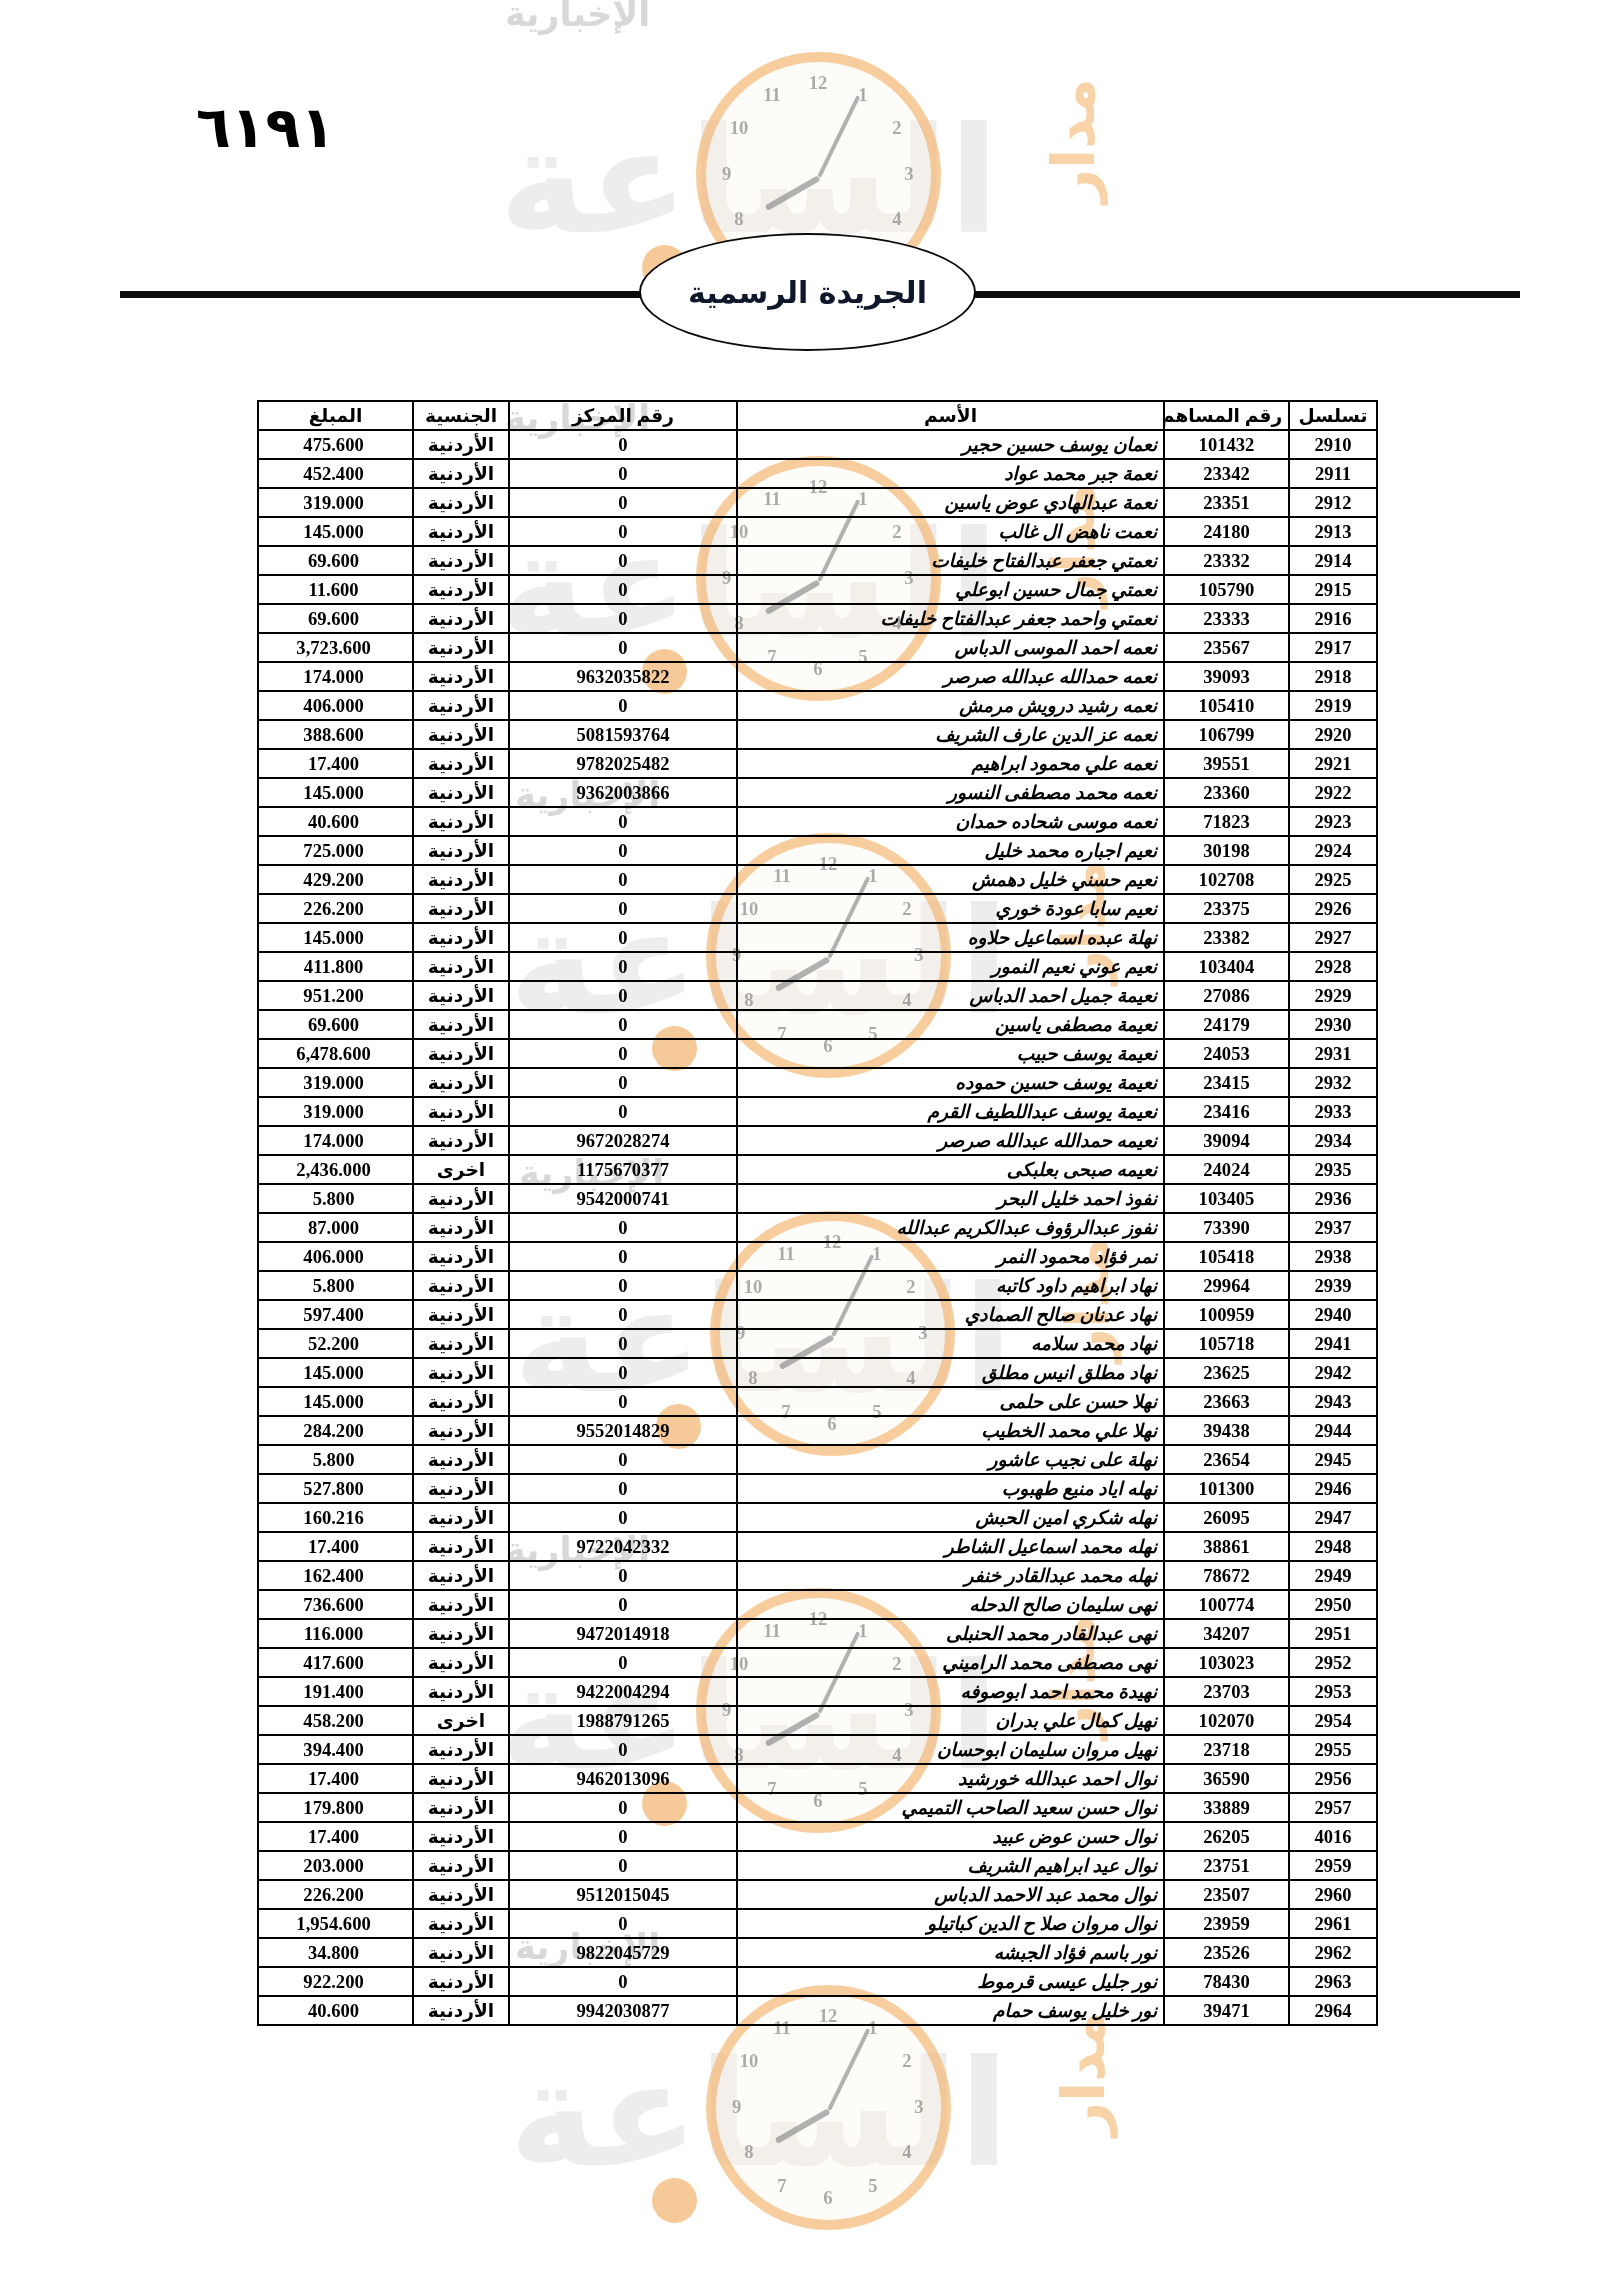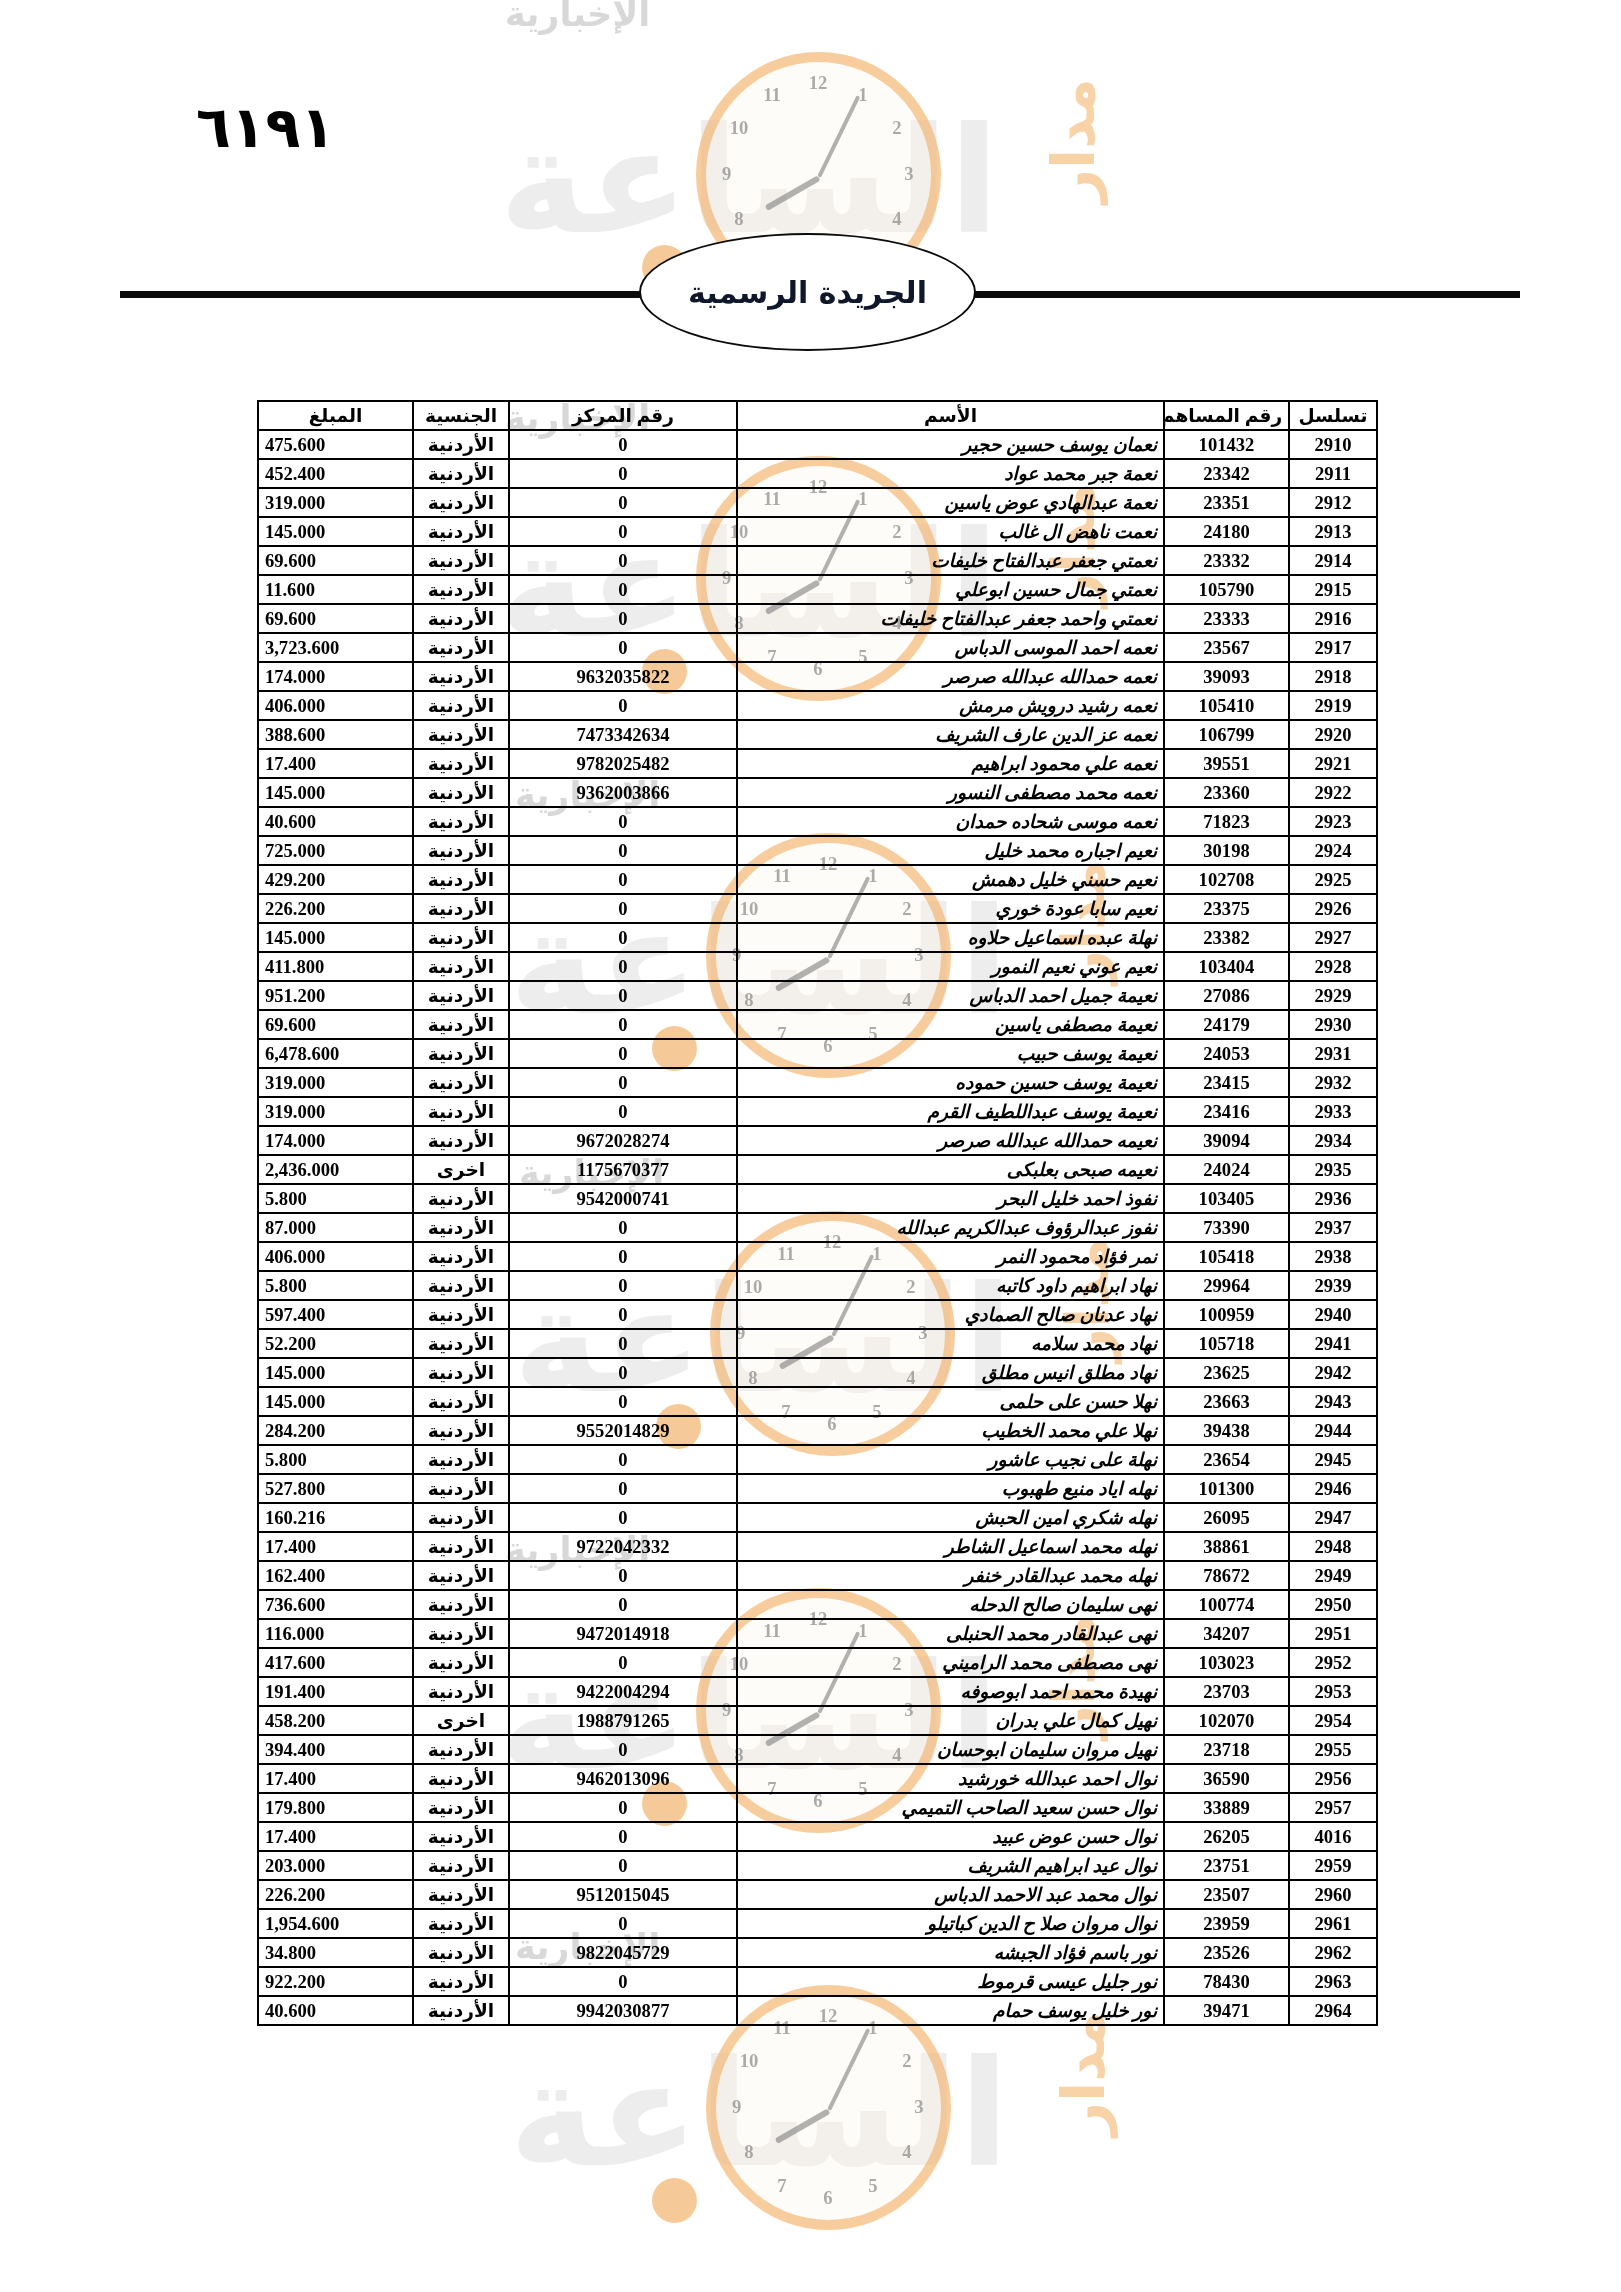--- a/index.html
+++ b/index.html
@@ -49,21 +49,21 @@
 
   .main-table th, .main-table td {
     border:2px solid #000;
     height:29px;
     font-size:18.6px; font-weight:bold; color:#000;
     padding:0 5.9px; text-align:center;
     overflow:hidden; white-space:nowrap;
     background:transparent;
   }
   .main-table td.col-name { text-align:right;font-style:italic; }
-  .main-table td.col-amount { text-align:left; direction:ltr; padding-right:9.8px; }
+  .main-table td.col-amount { text-align:center; direction:ltr; padding-right:9.8px; }
 
   
   .watermark-layer { position:absolute; inset:0; z-index:1; pointer-events:none; }
   .wm { position:absolute; width:627px; height:372px; opacity:.8; }
   .wm .ghost-sub {
     position:absolute; left:0; top:5.9px;
     font-size:35px; font-weight:bold; color:#cfcfcf;
   }
   .wm .ghost-word {
     position:absolute; left:-5.9px; top:108px;
@@ -342,21 +342,21 @@
           <td class="col-shareholder_no">105410</td>
           <td class="col-name">نعمه رشيد درويش مرمش</td>
           <td class="col-center_no">0</td>
           <td class="col-nationality">الأردنية</td>
           <td class="col-amount">406.000</td>
         </tr>
         <tr class="data-row">
           <td class="col-serial">2920</td>
           <td class="col-shareholder_no">106799</td>
           <td class="col-name">نعمه عز الدين عارف الشريف</td>
-          <td class="col-center_no">7473342634</td>
+          <td class="col-center_no">5081593764</td>
           <td class="col-nationality">الأردنية</td>
           <td class="col-amount">388.600</td>
         </tr>
         <tr class="data-row">
           <td class="col-serial">2921</td>
           <td class="col-shareholder_no">39551</td>
           <td class="col-name">نعمه علي محمود ابراهيم</td>
           <td class="col-center_no">9782025482</td>
           <td class="col-nationality">الأردنية</td>
           <td class="col-amount">17.400</td>

